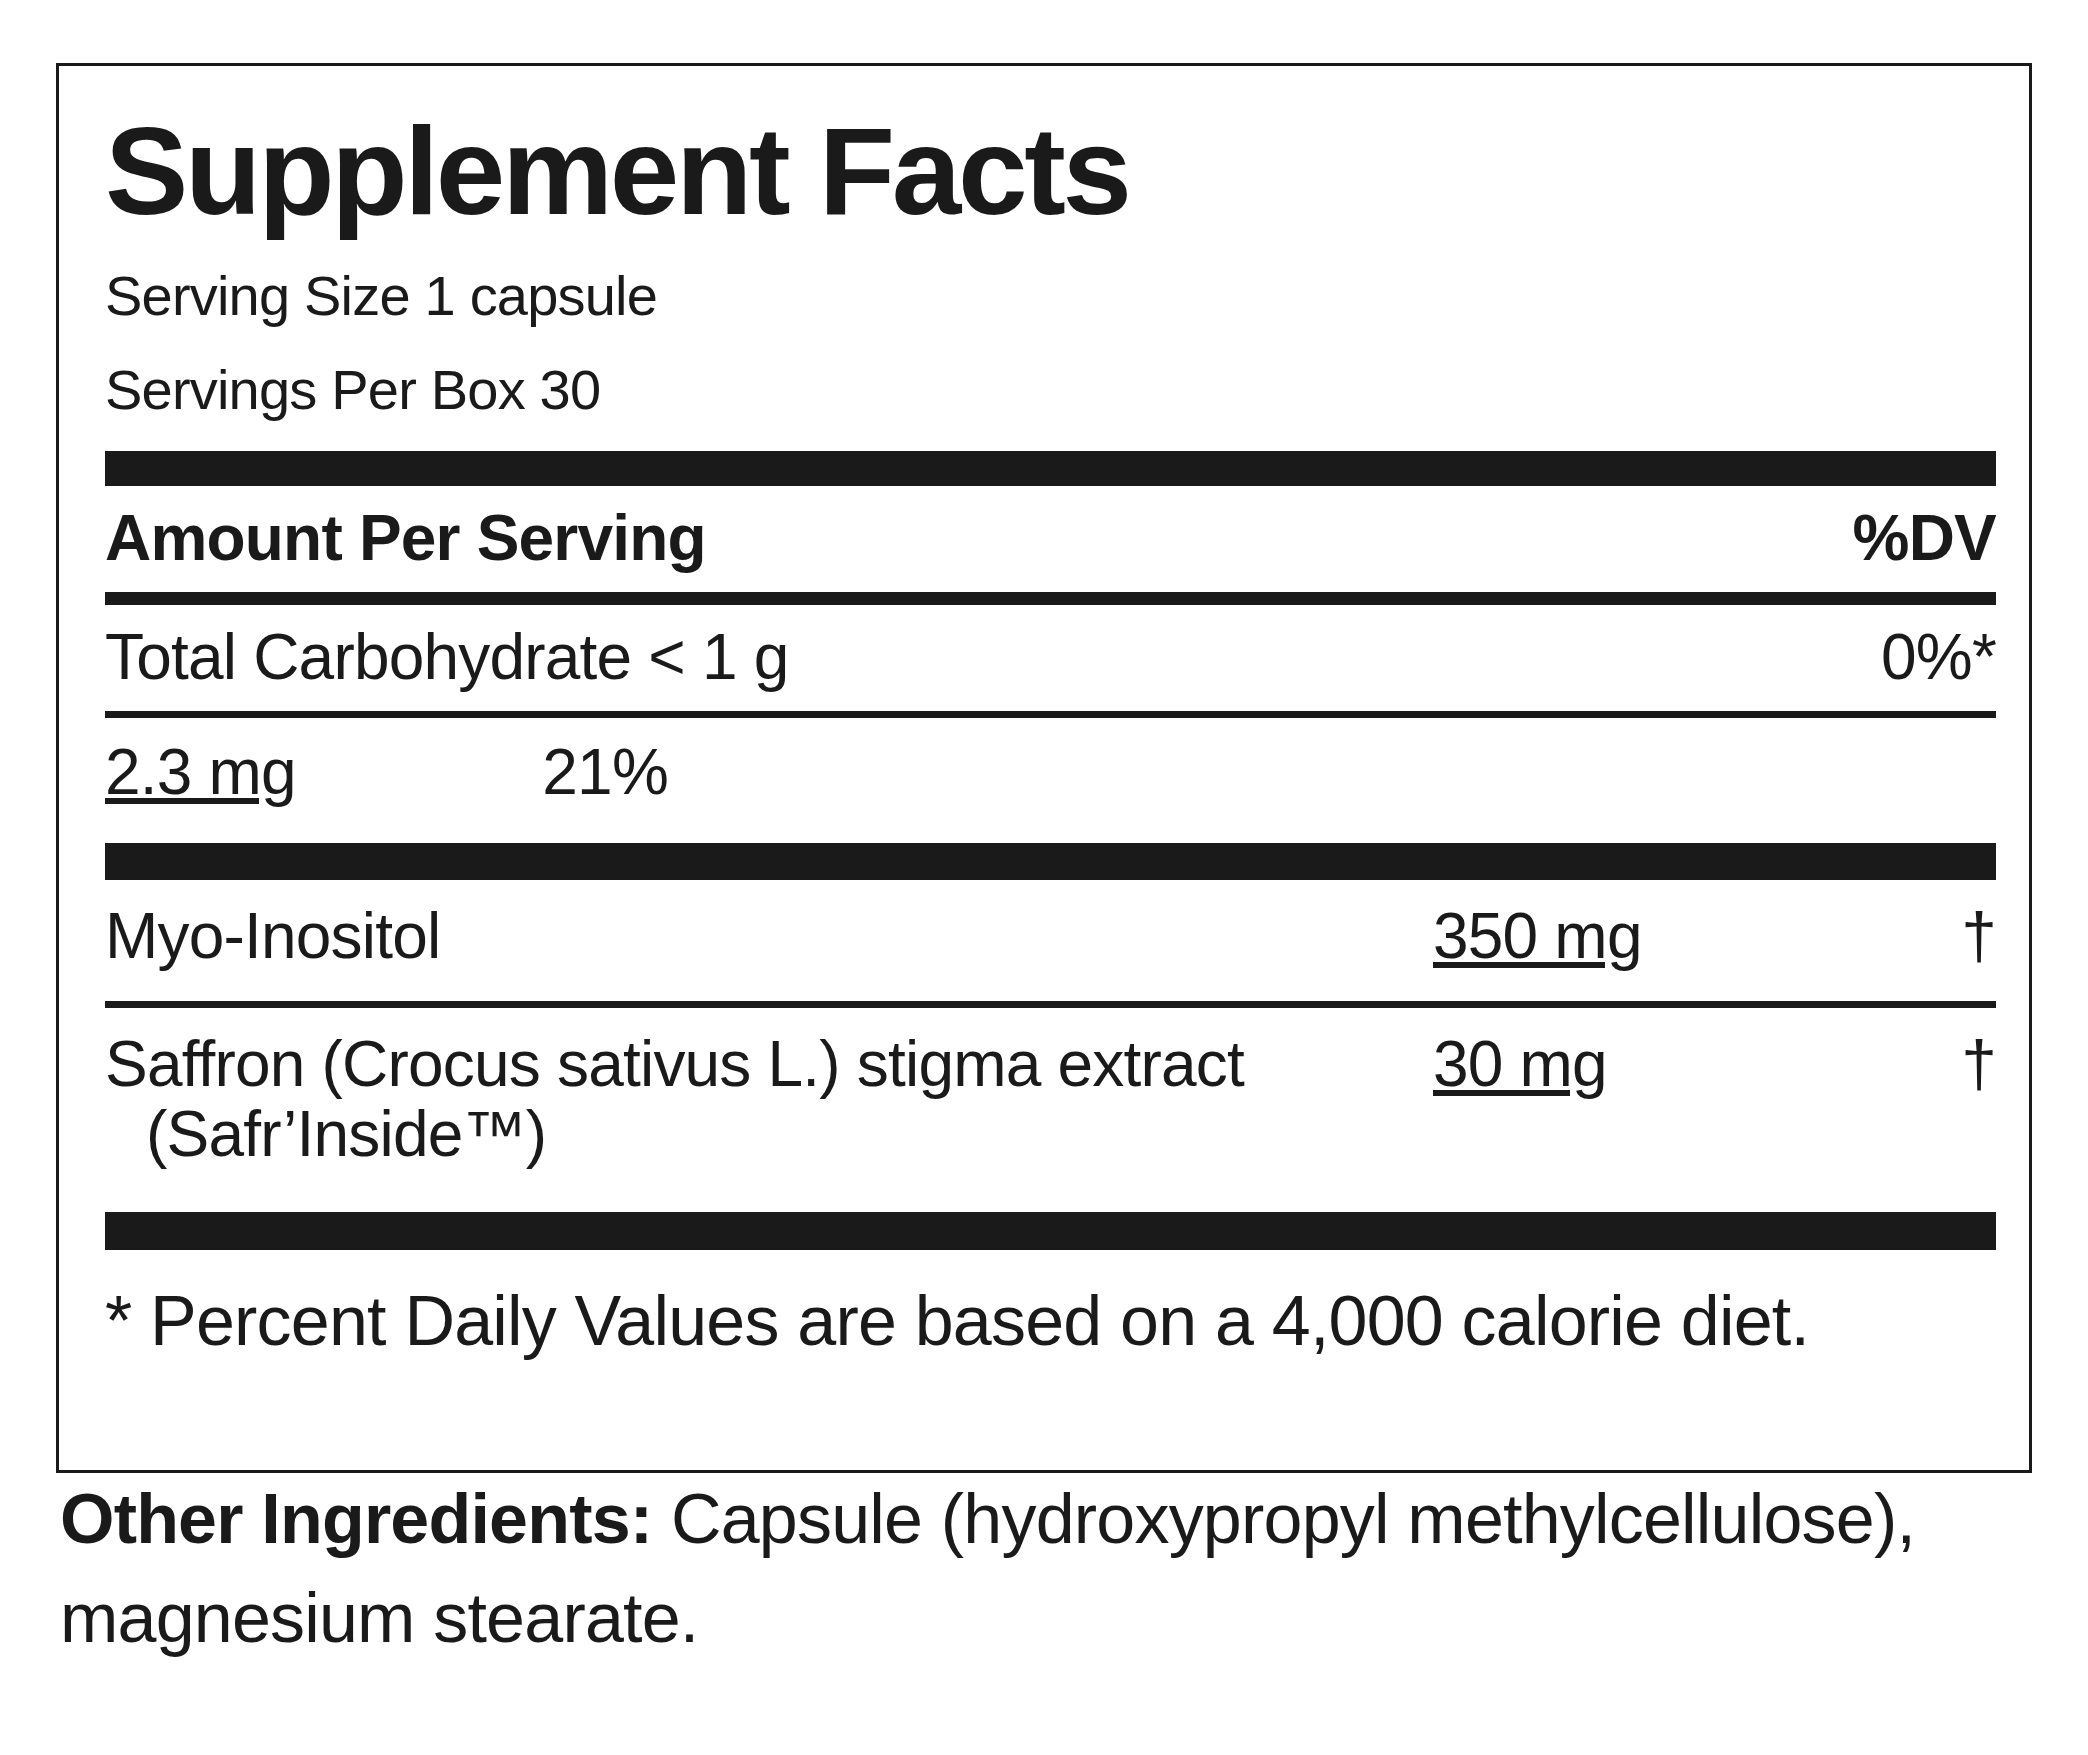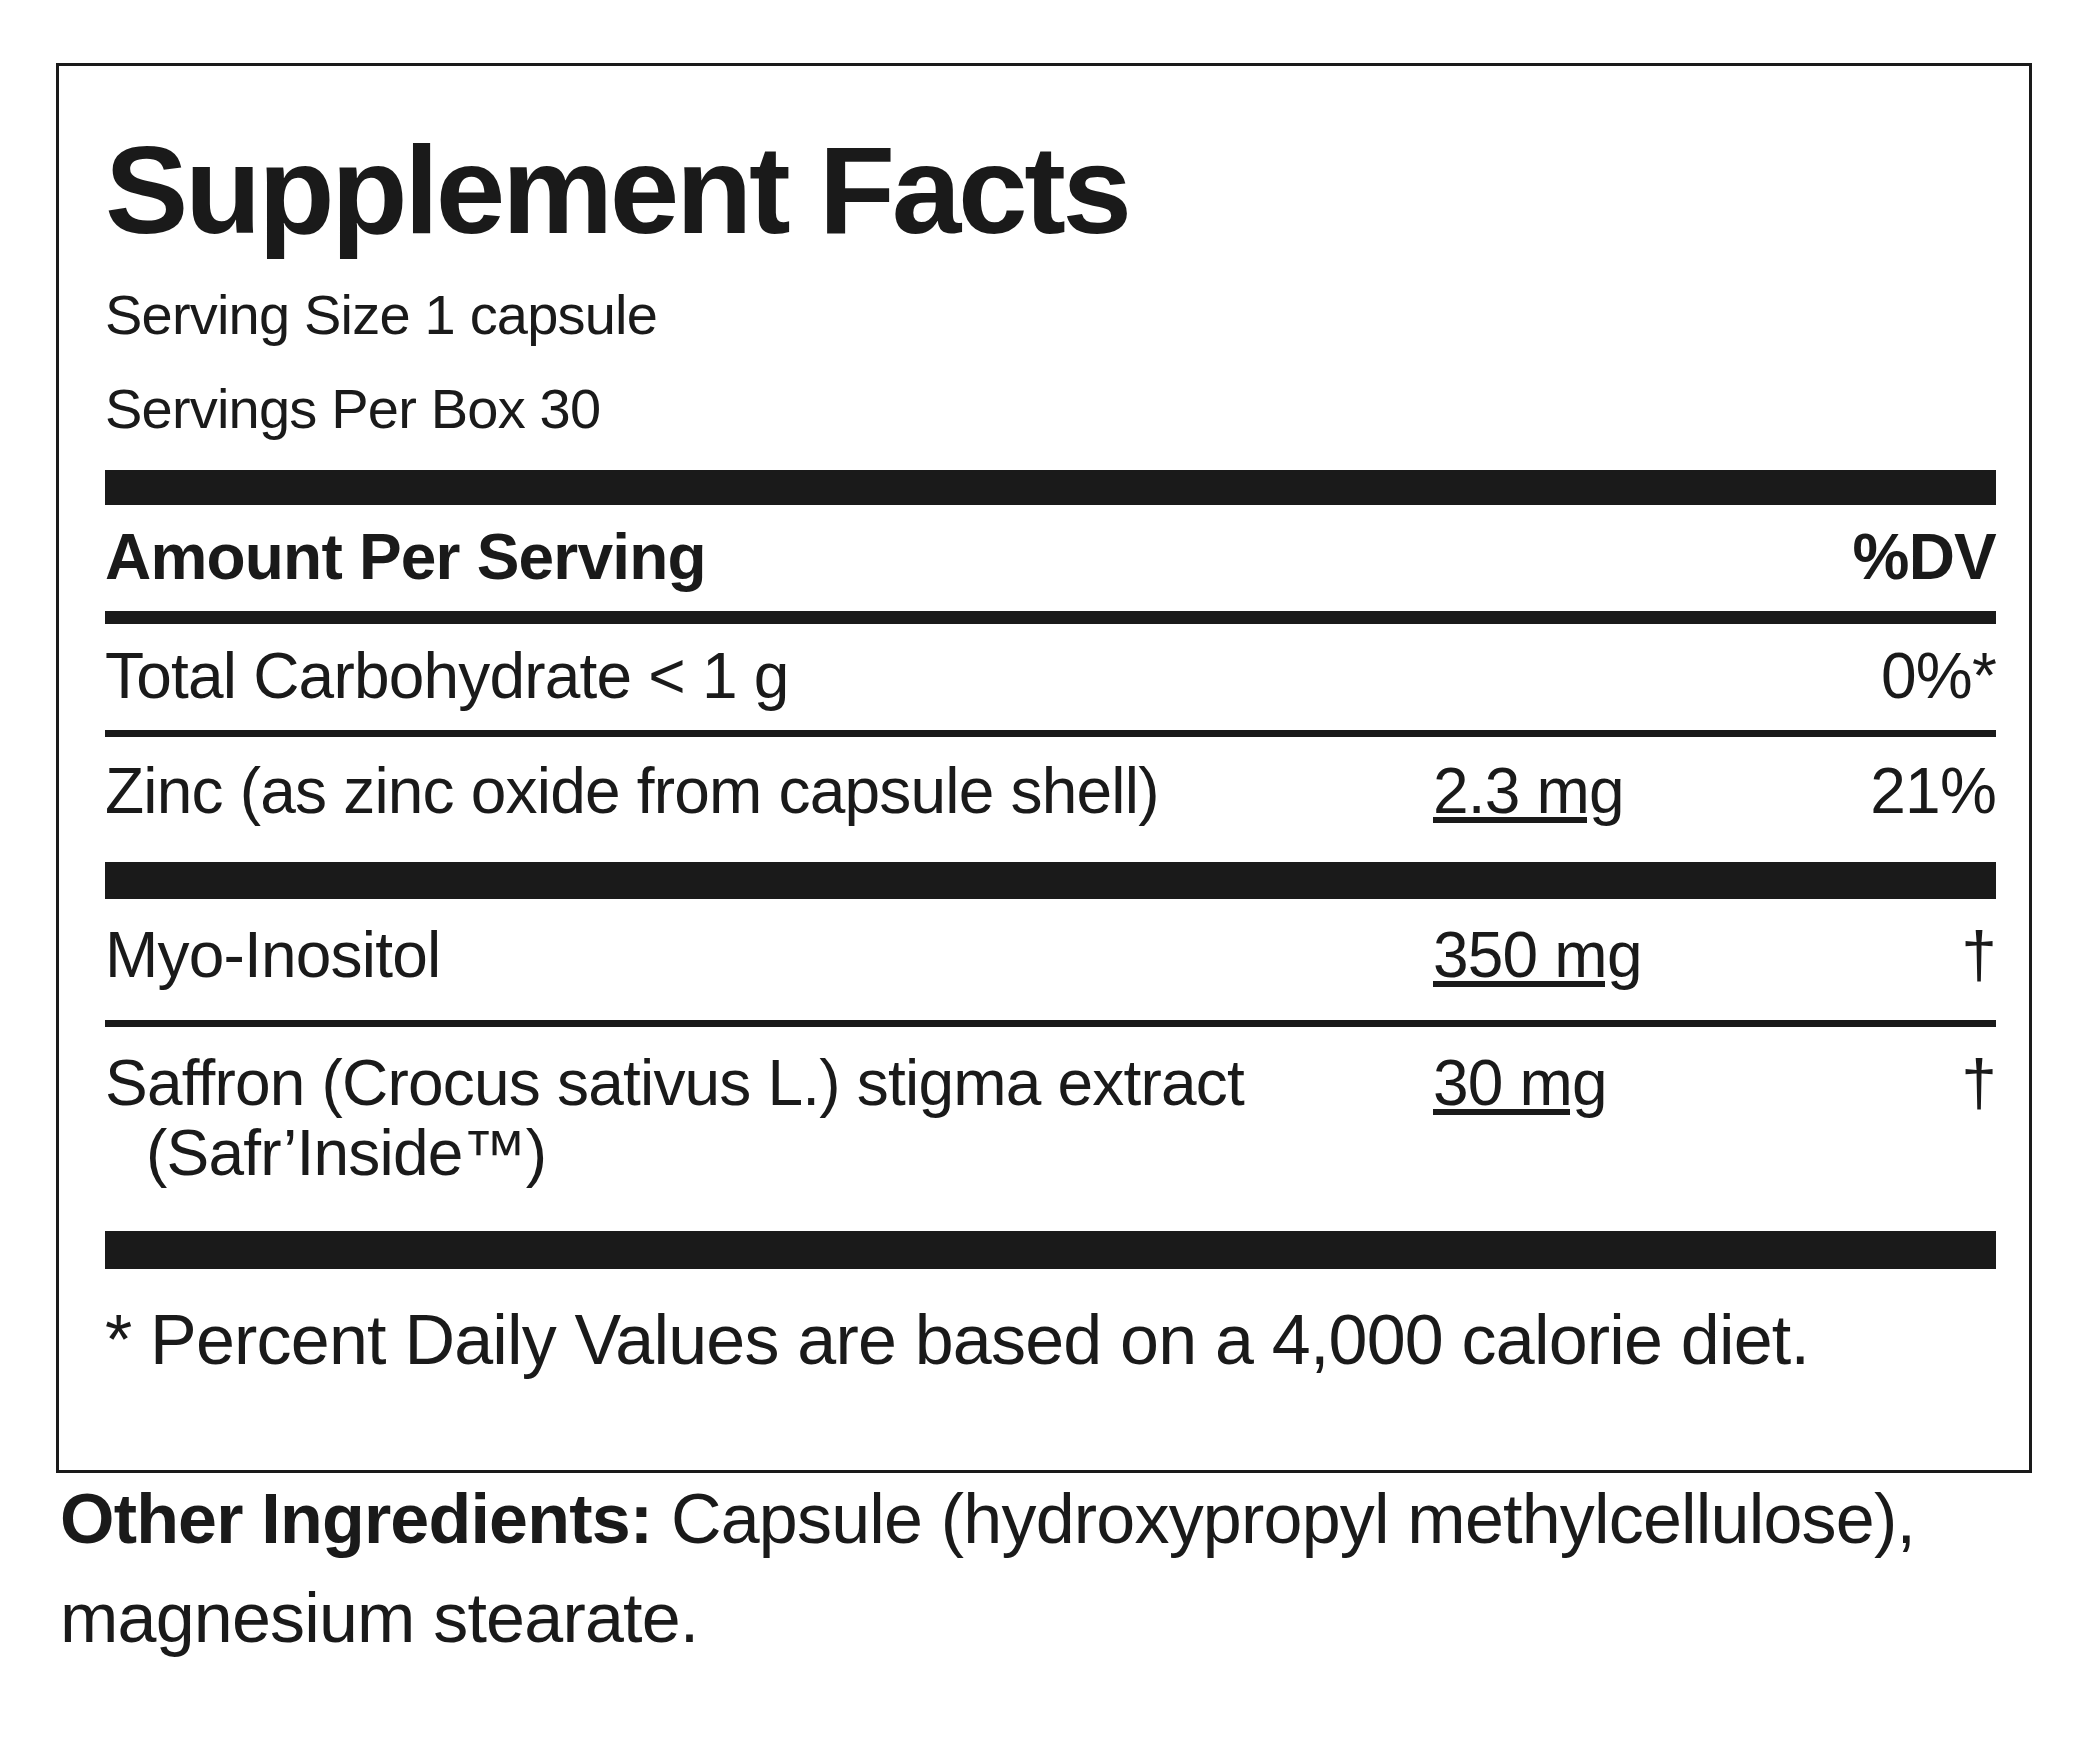--- a/index.html
+++ b/index.html
@@ -27,21 +27,21 @@
     padding: 0 33px 0 46px;
     background: #ffffff;
     overflow: hidden;
   }
 
   .title {
     font-size: 125px;
     font-weight: bold;
     letter-spacing: -3.3px;
     line-height: 1.12;
-    margin-top: 54px;
+    margin-top: 35px;
     white-space: nowrap;
   }
 
   .serving-block {
     margin-top: 8.3px;
     font-size: 56px;
     line-height: 94px;
     letter-spacing: -0.8px;
   }
 
@@ -128,21 +128,20 @@
 
   <div class="row carb">
     <div class="col-name">Total Carbohydrate &lt; 1 g</div>
     <div class="col-amount"></div>
     <div class="col-dv">0%*</div>
   </div>
 
   <div class="rule-thin"></div>
 
   <div class="row zinc">
-    <div class="col-name">Zinc (as zinc oxide from capsule shell)</div>
     <div class="col-amount">2.3 mg</div>
     <div class="col-dv">21%</div>
   </div>
 
   <div class="bar-thick b2"></div>
 
   <div class="row myo">
     <div class="col-name">Myo-Inositol</div>
     <div class="col-amount">350 mg</div>
     <div class="col-dv">†</div>

